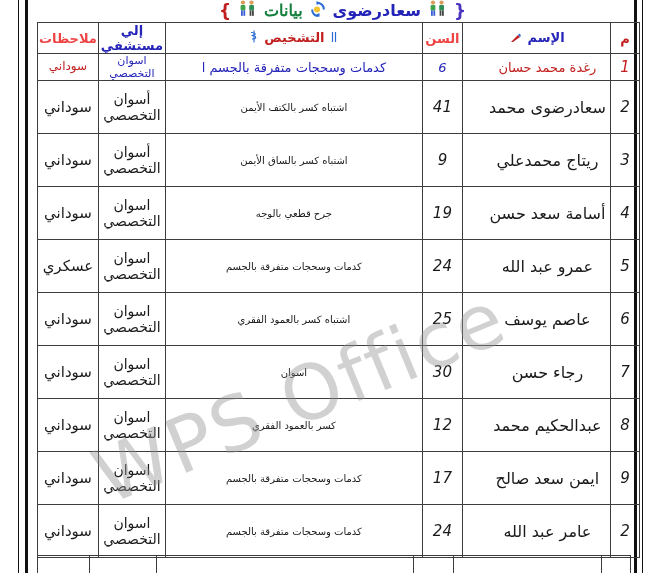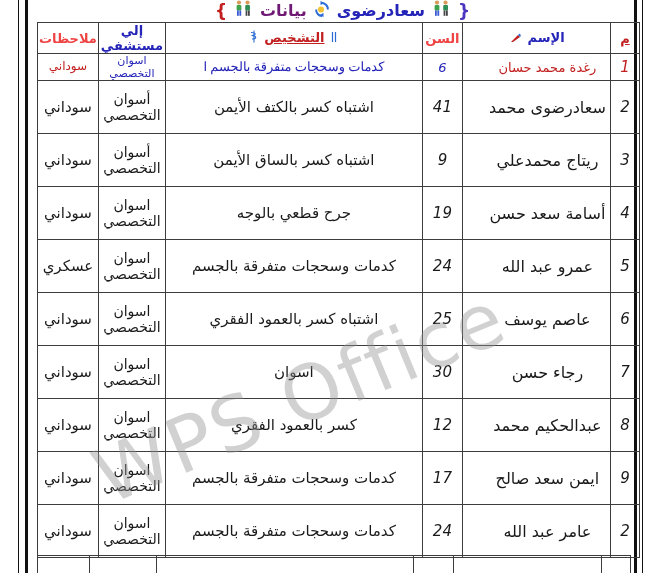--- a/index.html
+++ b/index.html
@@ -17,49 +17,49 @@
 
   
   .title{
     position:absolute;left:37px;top:0;width:593px;height:21px;
     display:flex;align-items:center;justify-content:center;gap:5px;
     direction:ltr;padding-left:18px;box-sizing:border-box;
     font-size:16px;font-weight:bold;
   }
   .brace-red{color:#c22020;font-size:17px;}
   .brace-blue{color:#4b35c0;font-size:17px;}
-  .t-red{color:#701a75;}
+  .t-red{color:#15803d;font-family:Liberation Serif, serif;}
   .t-blue{color:#2424b8;}
 
   
   table{border-collapse:collapse;table-layout:fixed;position:absolute;background:transparent;}
   #main-table{left:37px;top:22px;}
   #empty-table{left:37px;top:555px;}
   td{
     border:1px solid #3d3d3d;text-align:center;vertical-align:middle;
     padding:0 1px;overflow:hidden;color:#1a1a1a;
   }
   tr.header td{height:23px;font-size:13px;font-weight:bold;}
   tr.r td{height:52px;}
   tr.first td{height:26px;}
   td.name{font-size:16px;padding-left:23px;}
   td.age{font-size:15px;font-style:italic;}
-  td.diag{font-size:15px;}
+  td.diag{font-size:10px;}
   td.hosp{font-size:14px;line-height:1.2;overflow-wrap:anywhere;}
   td.note{font-size:15px;line-height:1.3;overflow-wrap:anywhere;}
   td.numc{font-size:15px;font-style:italic;}
   td.numc .numwrap{width:13px;margin:0 auto;word-break:break-all;line-height:1.1;}
   tr.first td.name,tr.first td.note,tr.first td.numc{color:#c22020;}
   tr.first td.age,tr.first td.diag,tr.first td.hosp{color:#2424b8;}
   tr.first td.name{font-size:13px;}
   tr.first td.age{font-size:13px;}
-  tr.first td.diag{font-size:13px;font-family:Liberation Serif, serif;}
+  tr.first td.diag{font-size:13px;}
   tr.first td.hosp{font-size:11px;}
   tr.first td.note{font-size:12px;}
-  .hdr-red{color:#c22020;text-decoration:underline;}
+  .hdr-red{color:#c22020;}
   .hdr-blue{color:#2424b8;margin-top:10px;}
   .hdr-black{color:#ef4444;}
   .hdr-icon{display:inline-block;vertical-align:middle;margin:0 2px;}
 
   tr.empty td{height:40px;}
 
   
   .watermark{
     position:absolute;left:98px;top:436px;z-index:6;
     font-size:76px;color:rgba(145,145,145,0.42);

